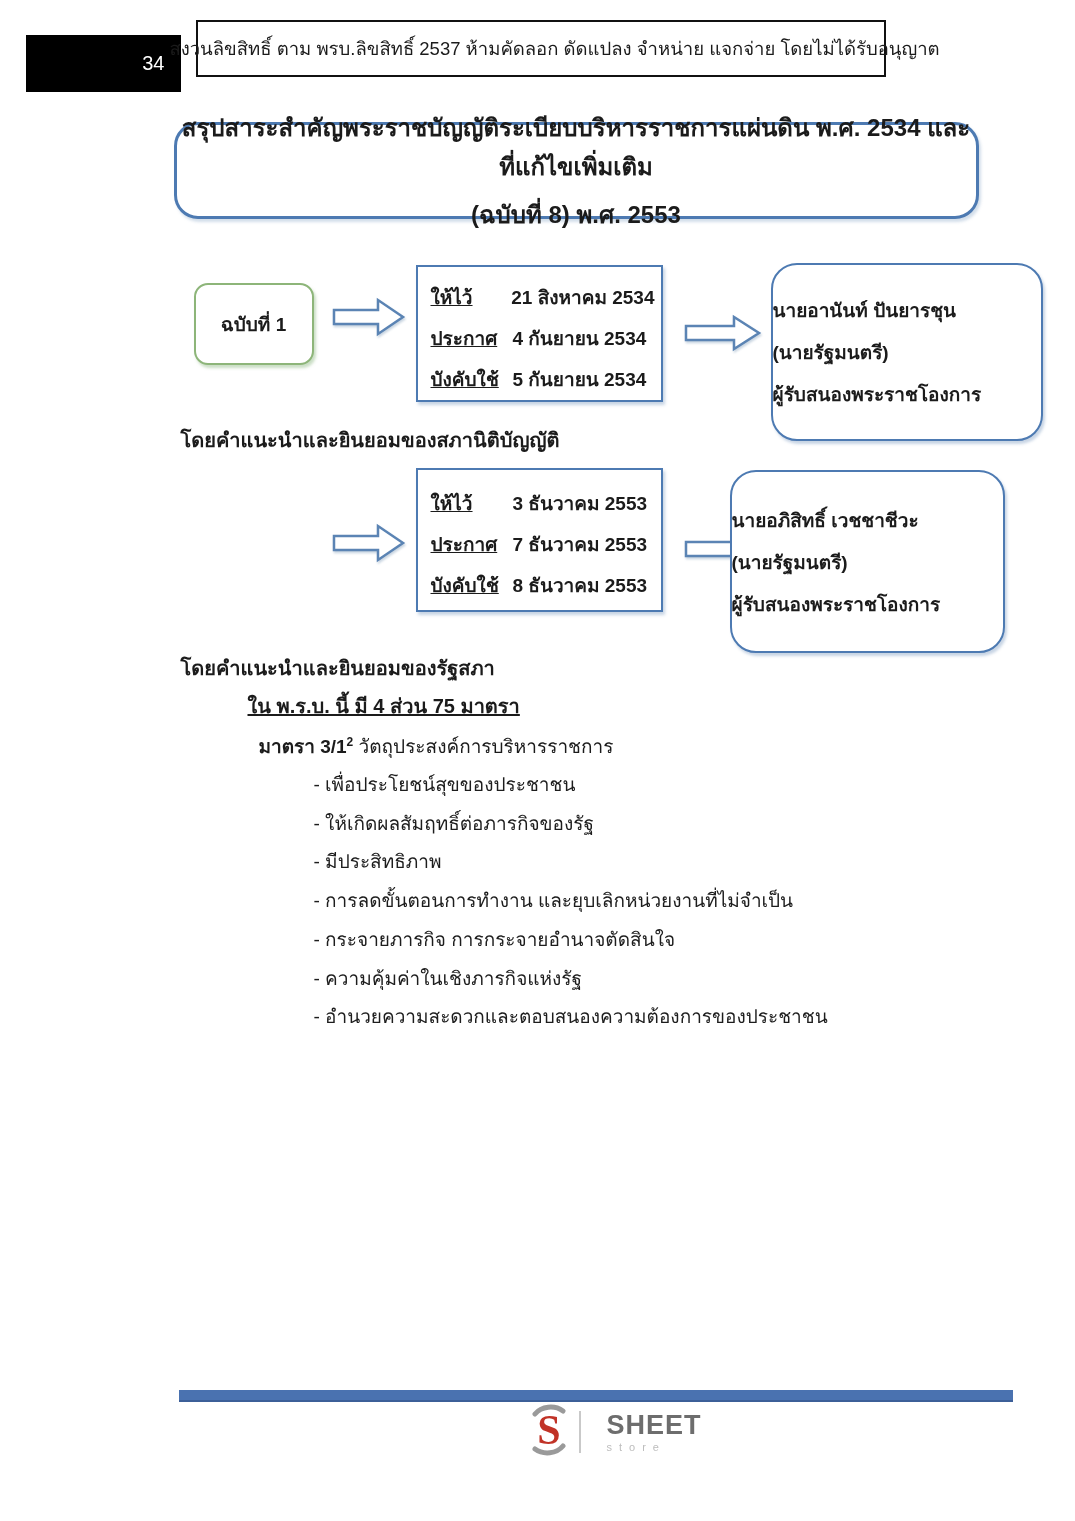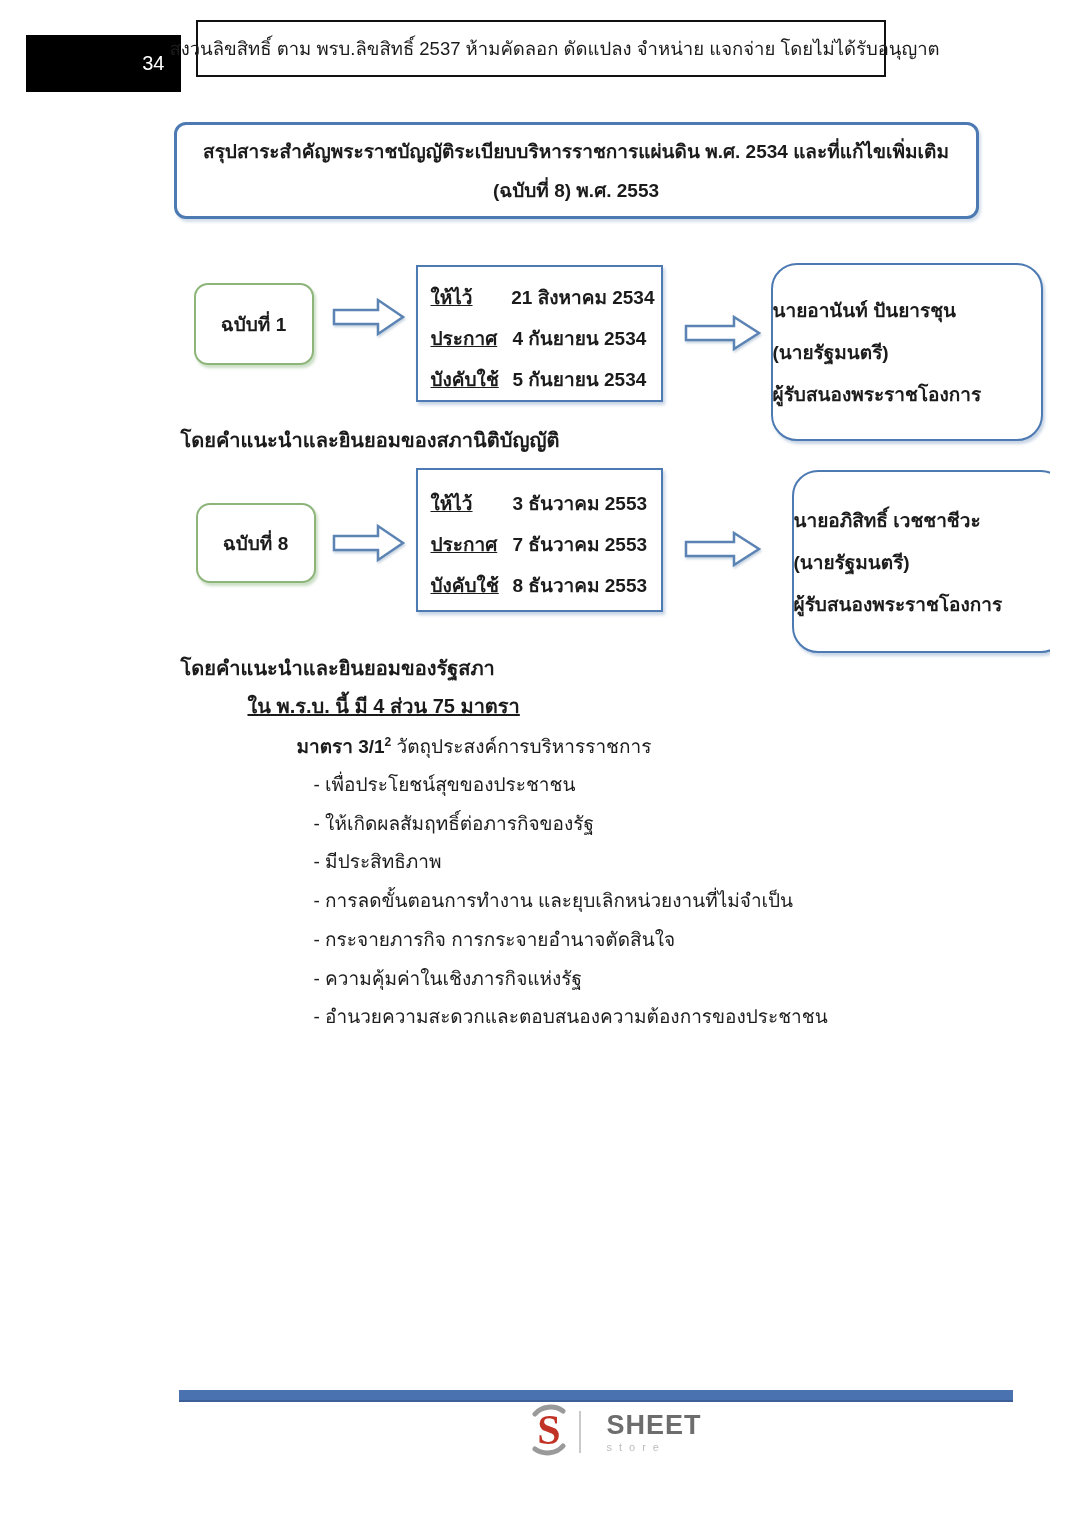--- a/index.html
+++ b/index.html
@@ -19,23 +19,23 @@
   }
   .copyright-box {
     left:170px; top:20px; width:690px; height:57px; background:#fff;
     border:2px solid #111; display:flex; align-items:center; justify-content:center;
     font-size:18.5px; white-space:nowrap;padding-left:28px;
   }
 
   
   .title-box {
     left:148px; top:122px; width:805px; height:97px; background:#fff;
-    border:3px solid #4d7ab2; border-radius:12px;
+    border:3px solid #4d7ab2; border-radius:24px;
     display:flex; flex-direction:column; align-items:center; justify-content:center;
-    gap:9px; font-weight:bold; font-size:19px; text-align:center;
+    gap:9px; font-weight:bold; font-size:24px; text-align:center;
     box-shadow:2px 3px 3px rgba(130,160,195,.35);
   }
 
   
   .edition-box {
     width:120px; background:#fff; border:2.5px solid #8db579; border-radius:14px;
     display:flex; align-items:center; justify-content:center;
     font-weight:bold; font-size:19px;
     box-shadow:2px 3px 3px rgba(150,190,140,.5);
   }
@@ -50,21 +50,21 @@
     background:#fff; border:2.5px solid #4d7ab2; border-radius:26px;
     display:flex; flex-direction:column; align-items:flex-start; justify-content:center;
     gap:12px; font-size:19px; font-weight:600; text-align:center;
     box-shadow:2px 3px 3px rgba(130,160,195,.45);
   }
   .arrow-icon svg { display:block; filter:drop-shadow(1.5px 2px 1px rgba(120,150,180,.4)); }
 
   .note { font-size:20px; font-weight:bold; white-space:nowrap; }
 
   .structure-heading { font-size:20px; font-weight:bold; text-decoration:underline; white-space:nowrap; }
-  .section-line { font-size:19px; white-space:nowrap;margin-left:38px; }
+  .section-line { font-size:19px; white-space:nowrap; }
   .section-line .b { font-weight:bold; }
   .section-line sup { font-size:12px; font-weight:bold; }
   .objectives { font-size:19px; line-height:38.7px; white-space:nowrap; color:#1d1d1d; }
 
   
   .footer-bar {
     left:153px; top:1390px; width:834px; height:12px; background:#4a72b0;
     box-shadow:inset 0 -2px 0 rgba(20,40,80,.25);
   }
   .logo { left:500px; top:1404px; display:flex; align-items:center; gap:7px; }
@@ -122,23 +122,20 @@
   </div>
 
   <div class="abs signer-box" style="left:745px; top:263px; width:272px; height:178px;">
     <div>นายอานันท์ ปันยารชุน</div>
     <div>(นายรัฐมนตรี)</div>
     <div>ผู้รับสนองพระราชโองการ</div>
   </div>
 
   <div class="abs note" style="left:155px; top:424px;">โดยคำแนะนำและยินยอมของสภานิติบัญญัติ</div>
 
-  <div class="abs edition-box" style="left:170px; top:503px; height:80px;">
-    <span>ฉบับที่ 8</span>
-  </div>
 
   <div class="abs arrow-icon" style="left:306px; top:523px;">
     <svg width="74" height="40" viewBox="0 0 74 40">
       <path d="M2 13 L46 13 L46 3 L71 20 L46 37 L46 27 L2 27 Z" fill="#ffffff" stroke="#5b84b4" stroke-width="2.5"></path>
     </svg>
   </div>
 
   <div class="abs dates-box" style="left:390px; top:468px; height:144px; padding-top:13px;">
     <div class="date-row">
       <span class="date-label">ให้ไว้</span>
@@ -153,21 +150,21 @@
       <span class="date-value">8 ธันวาคม 2553</span>
     </div>
   </div>
 
   <div class="abs arrow-icon" style="left:658px; top:530px;">
     <svg width="78" height="38" viewBox="0 0 78 38">
       <path d="M2 12 L50 12 L50 3 L75 19 L50 35 L50 26 L2 26 Z" fill="#ffffff" stroke="#5b84b4" stroke-width="2.5"></path>
     </svg>
   </div>
 
-  <div class="abs signer-box" style="left:766px; top:470px; width:275px; height:183px;">
+  <div class="abs signer-box" style="left:704px; top:470px; width:275px; height:183px;">
     <div>นายอภิสิทธิ์  เวชชาชีวะ</div>
     <div>(นายรัฐมนตรี)</div>
     <div>ผู้รับสนองพระราชโองการ</div>
   </div>
 
   <div class="abs note" style="left:155px; top:652px;">โดยคำแนะนำและยินยอมของรัฐสภา</div>
 
   <div class="abs structure-heading" style="left:222px; top:690px;">ใน พ.ร.บ. นี้ มี 4 ส่วน 75 มาตรา</div>
 
   <div class="abs section-line" style="left:233px; top:731px;">

